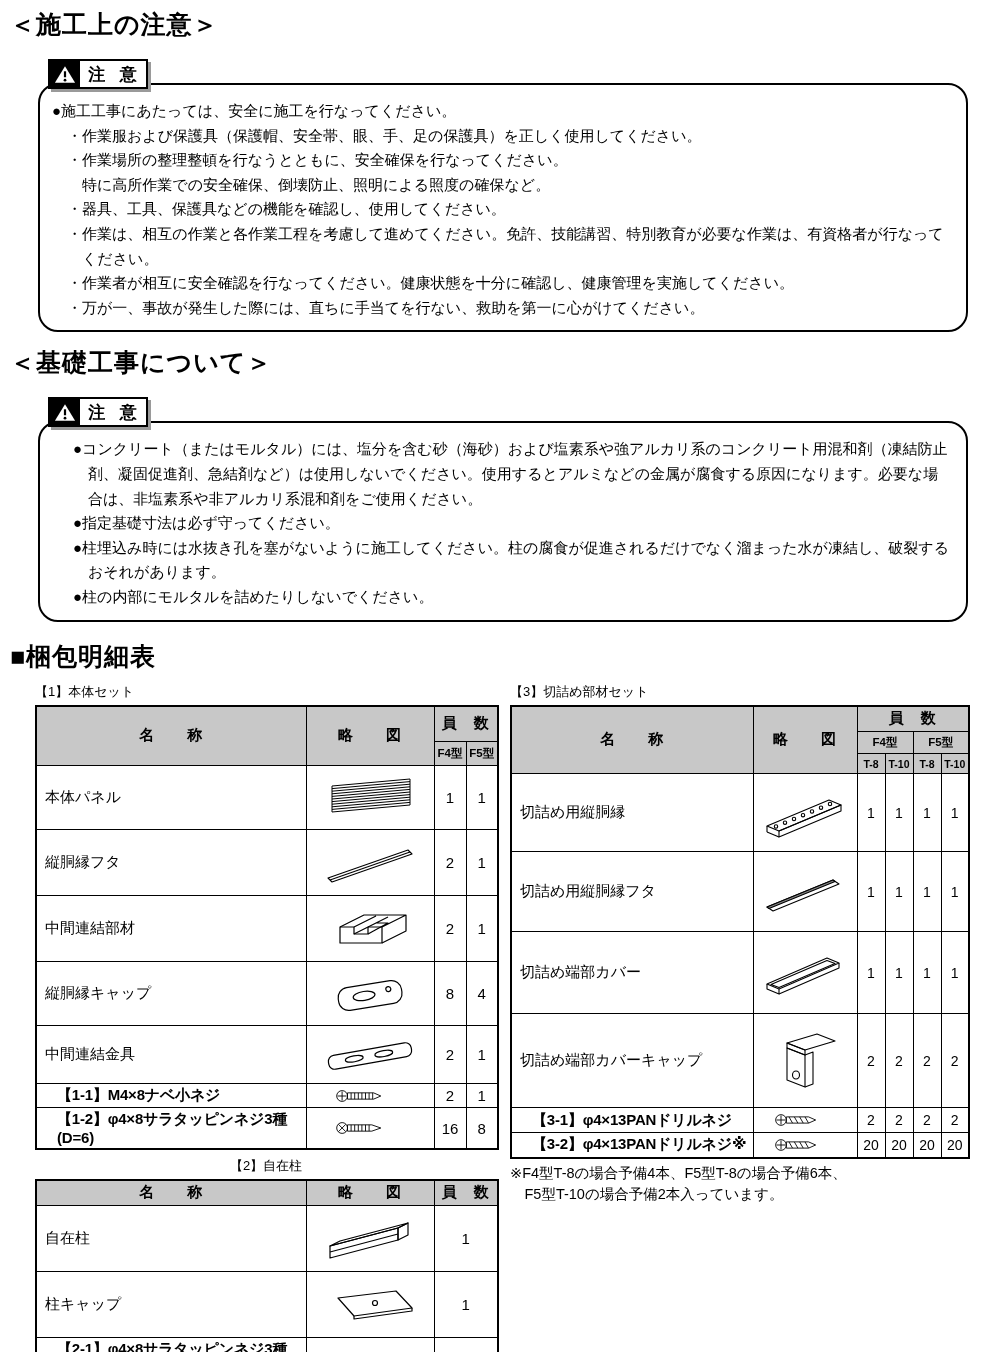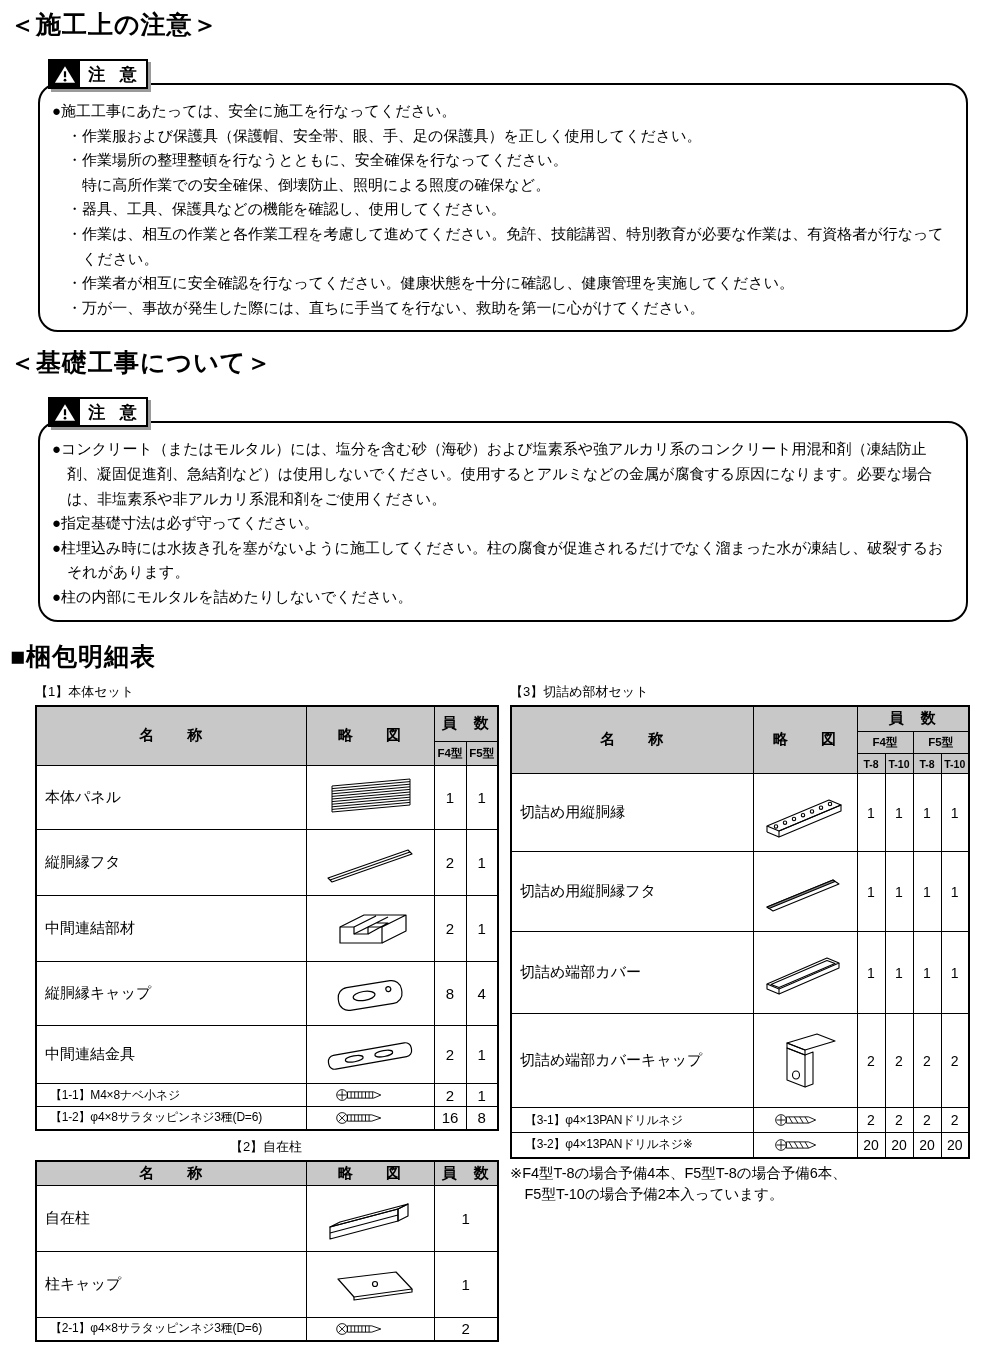--- a/index.html
+++ b/index.html
@@ -20,35 +20,35 @@
     display:flex; align-items:stretch; border:2px solid #000; background:#fff;
     box-shadow:3px 3px 0 #9a9a9a; z-index:2;
   }
   .badge-icon { width:30px; background:#000; display:flex; align-items:center; justify-content:center; }
   .badge-label { flex:1; display:flex; align-items:center; justify-content:center; font-size:17px; font-weight:bold; letter-spacing:5px; padding-left:4px; }
 
   .caution-box { border:2px solid #000; border-radius:20px; background:#fff; padding:14px 16px 10px 12px; }
   .note { font-size:15px; line-height:1.64; white-space:pre-line; }
   .note.lead { padding-left:1em; text-indent:-1em; }
   .note.sub  { margin-left:15px; padding-left:1em; text-indent:-1em; }
-  .note.top  { padding-left:1em; text-indent:-1em; }
+  .note.top  { padding-left:1em; text-indent:-1em;margin-left:21px; }
 
   .tables { position:relative; height:672px; margin-top:10px; }
   .col-left  { position:absolute; left:35px;  top:0; width:462px; }
   .col-right { position:absolute; left:510px; top:0; width:458px; }
   .tbl-caption { font-size:13px; margin:0 0 4px 0; }
   .tbl-caption.cap2 { margin-top:7px;text-align:center; }
 
   table { border-collapse:collapse; border:2px solid #000; table-layout:fixed; width:100%; background:#fff; }
   th, td { border:1px solid #000; }
   th { background:#c8c8c8; font-size:15px; font-weight:bold; text-align:center; letter-spacing:1px; }
   th.sm { font-size:11.5px; letter-spacing:0; }
   th.xs { font-size:10.5px; letter-spacing:0; }
   td.name { font-size:15px; padding:2px 4px 2px 8px; vertical-align:middle; }
-  td.name.small { font-size:12px; padding-left:13px; letter-spacing:-0.2px; }
+  td.name.small { font-size:15px; padding-left:20px; letter-spacing:-0.2px;font-weight:bold; }
   td.qty { text-align:center; font-size:15px; vertical-align:middle; }
   .t3tbl td.qty { font-size:14px; }
   td.diag { text-align:center; vertical-align:middle; }
   svg.d { display:block; margin:0 auto; }
   .footnote { font-size:14.5px; line-height:1.5; margin-top:4px; white-space:pre-line; }
 </style>
 </head>
 <body>
 
 <div class="page">

